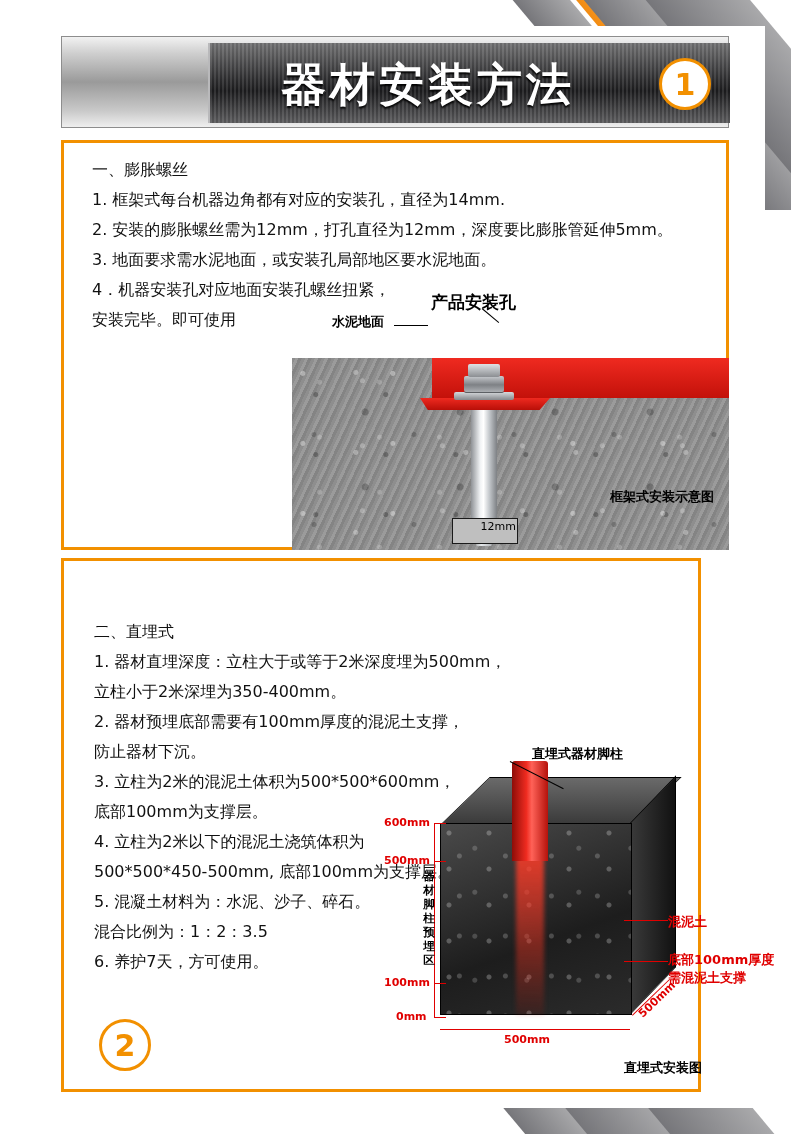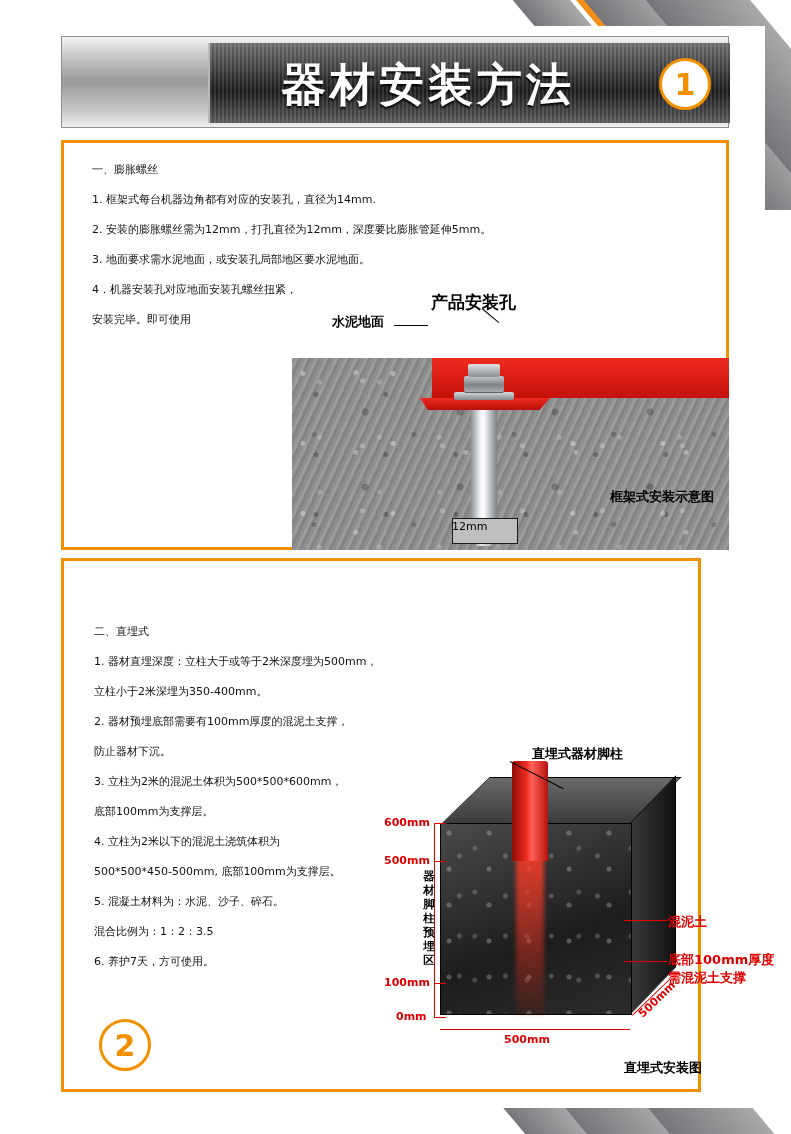--- a/index.html
+++ b/index.html
@@ -95,21 +95,21 @@
     z-index:6;
   }
   .box1{left:13px;top:104px;width:668px;height:410px;}
   .box2{left:13px;top:522px;width:640px;height:534px;}
 
   .sec-title{
     font-size:16px;color:#111;font-weight:normal;
     font-family:"DejaVu Sans","Liberation Sans",sans-serif;
   }
   .line{
-    font-size:11px;color:#111;
+    font-size:16px;color:#111;
     font-family:"DejaVu Sans","Liberation Sans",sans-serif;
     line-height:30px;
     white-space:nowrap;
   }
   .txt1{position:absolute;left:28px;top:12px;}
   .txt2{position:absolute;left:30px;top:56px;}
 
   
   .fig1{
     position:absolute;left:228px;top:215px;width:437px;height:192px;
@@ -169,21 +169,21 @@
     position:absolute;left:162px;top:34px;width:60px;height:8px;
     background:linear-gradient(180deg,#d6d9dc,#85888c);
     z-index:9;border-radius:2px;
   }
   .dim-box{
     position:absolute;left:160px;top:160px;width:64px;height:24px;
     border:1px solid #1a1a1a;background:#bfbfbf;
     z-index:10;
   }
   .dim-label{
-    position:absolute;left:160px;top:162px;width:64px;text-align:left;
+    position:absolute;left:160px;top:162px;width:64px;text-align:right;
     font-size:11px;color:#000;z-index:11;
     font-family:"DejaVu Sans",sans-serif;
   }
   .cap-cement{
     position:absolute;left:268px;top:170px;font-size:13px;font-weight:bold;color:#000;
     z-index:9;font-family:"DejaVu Sans",sans-serif;
   }
   .cap-hole{
     position:absolute;left:367px;top:148px;font-size:17px;font-weight:bold;color:#000;
     z-index:9;font-family:"DejaVu Sans",sans-serif;

